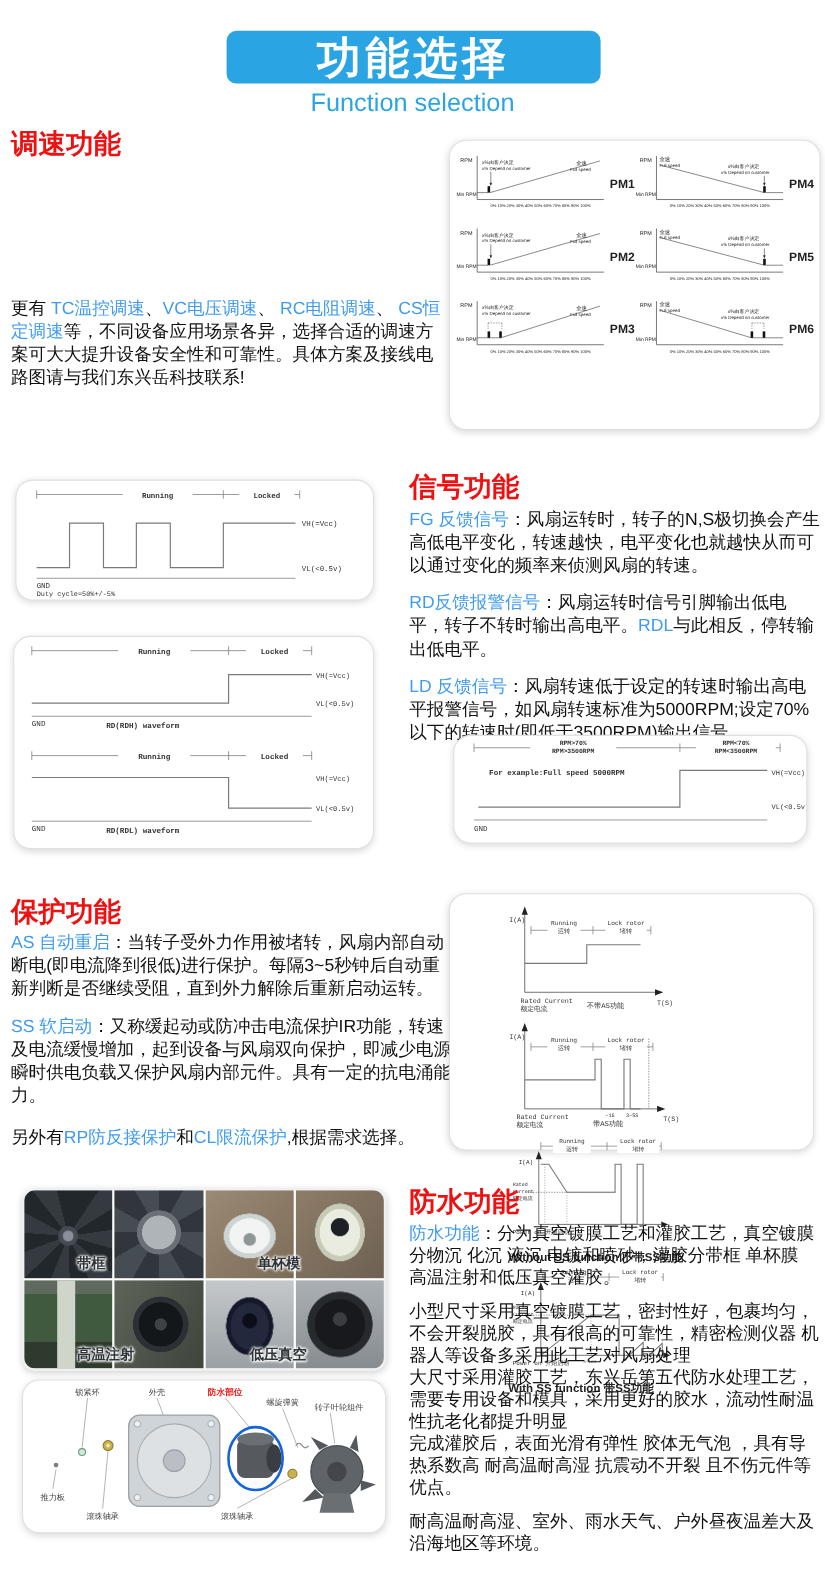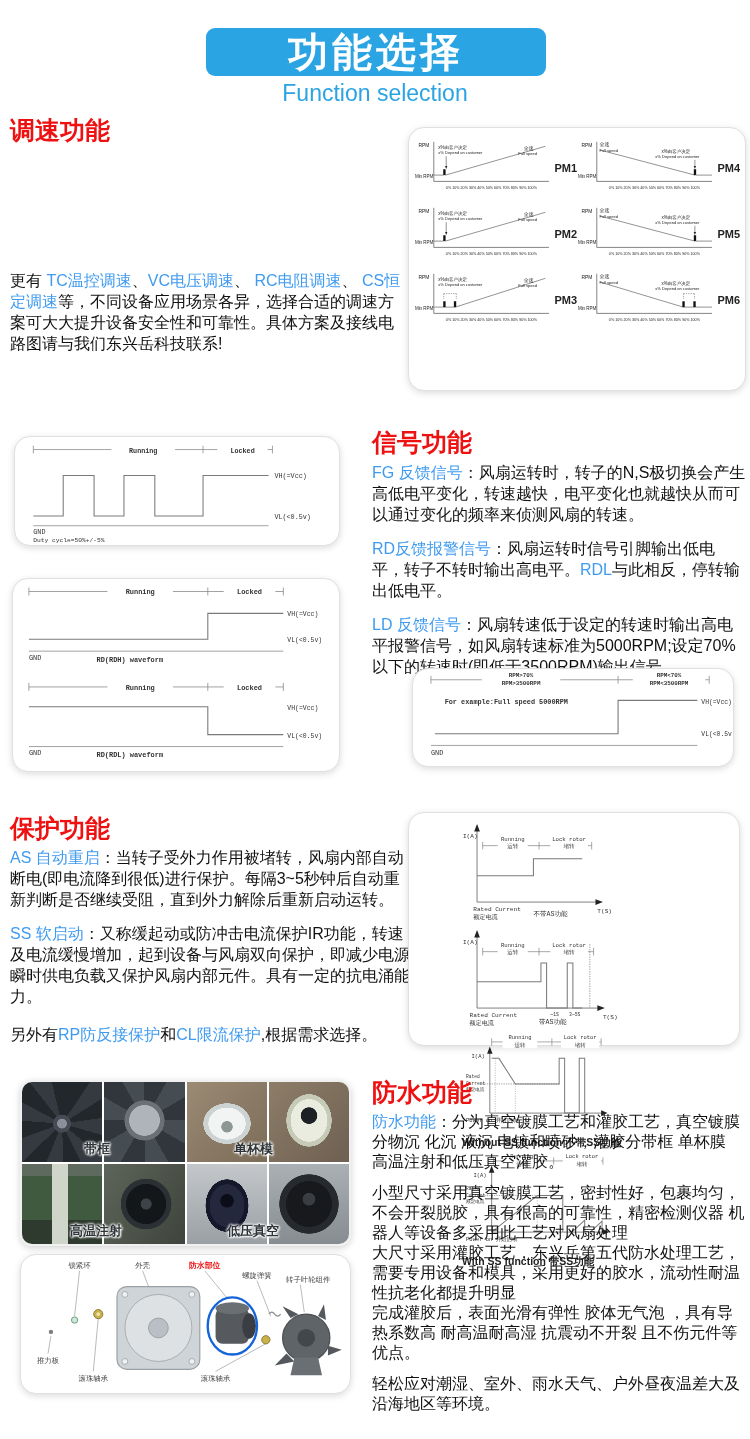--- a/index.html
+++ b/index.html
@@ -407,21 +407,21 @@
     <div class="pgrid">
       <div class="pcell ph-fan-dark"></div>
       <div class="pcell ph-fan-light"></div>
       <div class="pcell ph-cup"></div>
       <div class="pcell ph-cream"></div>
       <div class="pcell ph-machine"></div>
       <div class="pcell ph-black-round"></div>
       <div class="pcell ph-navy"></div>
       <div class="pcell ph-black-cone"></div>
     </div>
-    <div class="ph-label" style="left:62px;top:58px;">带框</div>
+    <div class="ph-label" style="left:48px;top:58px;">带框</div>
     <div class="ph-label" style="left:212px;top:58px;">单杯模</div>
     <div class="ph-label" style="left:48px;top:140px;">高温注射</div>
     <div class="ph-label" style="left:205px;top:140px;">低压真空</div>
   </div>
 
   <div class="abs panel" style="left:20px;top:1254px;width:331px;height:140px;">
     <svg style="width:329px;height:138px;display:block;" viewBox="0 0 331 140">
 
       <path class="ex-ln" d="M58 16 L53 62 M122 16 L128 32 M185 16 L208 44 M238 26 L252 62 M282 30 L286 58 M26 100 L29 82 M72 118 L77 64 M196 118 L247 90"></path>
 
@@ -464,16 +464,16 @@
       <text x="196" y="128" class="ex-t" text-anchor="middle">滚珠轴承</text>
     </svg>
   </div>
 
   <div class="abs sec-title" style="left:372px;top:1076px;">防水功能</div>
   <div class="abs body-txt" style="left:372px;top:1112px;width:374px;line-height:20px;">
     <p class="para" style="margin-bottom:11px;"><span class="blue">防水功能</span><span>：分为真空镀膜工艺和灌胶工艺，真空镀膜分物沉 化沉 液沉 电镀和喷砂，灌胶分带框 单杯膜 高温注射和低压真空灌胶。</span></p>
     <p class="para" style="margin-bottom:0;"><span>小型尺寸采用真空镀膜工艺，密封性好，包裹均匀，不会开裂脱胶，具有很高的可靠性，精密检测仪器 机器人等设备多采用此工艺对风扇处理</span></p>
     <p class="para" style="margin-bottom:0;"><span>大尺寸采用灌胶工艺，东兴岳第五代防水处理工艺，需要专用设备和模具，采用更好的胶水，流动性耐温性抗老化都提升明显</span></p>
     <p class="para" style="margin-bottom:11px;"><span>完成灌胶后，表面光滑有弹性 胶体无气泡 ，具有导热系数高 耐高温耐高湿 抗震动不开裂 且不伤元件等优点。</span></p>
-    <p class="para"><span>轻松应对潮湿、室外、雨水天气、户外昼夜温差大及沿海地区等环境。</span></p>
+    <p class="para"><span>耐高温耐高湿、室外、雨水天气、户外昼夜温差大及沿海地区等环境。</span></p>
   </div>
 
 </div>
 
 </body></html>

